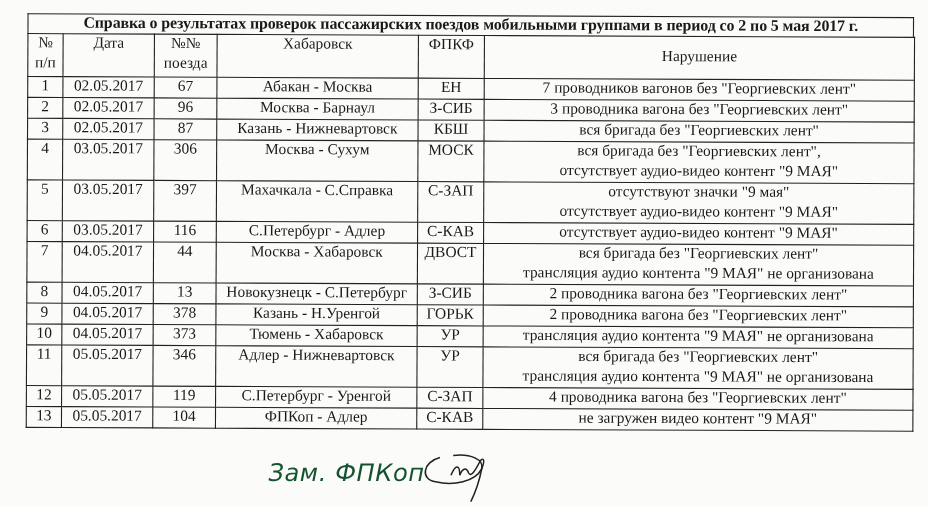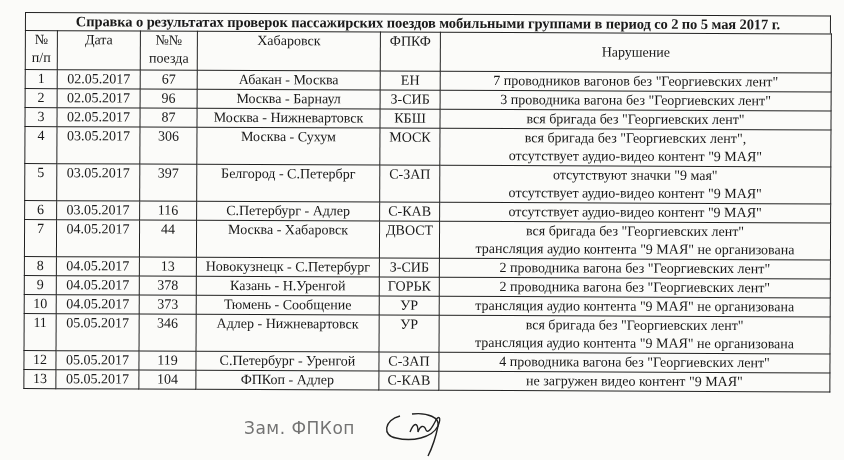--- a/index.html
+++ b/index.html
@@ -14,21 +14,21 @@
       letter-spacing:-0.1px; white-space:nowrap;
     }
     table { border-collapse:collapse; width:806px; table-layout:fixed; font-size:14px; }
     td, th { border:1.5px solid #222; padding:0 3px; vertical-align:top; text-align:center; line-height:18px; white-space:nowrap; overflow:hidden; }
     th { font-weight:normal; font-size:14px; height:38px; }
     td { height:18px; }
     tr.tall td { height:36px; }
     col.c1 { width:32px; } col.c2 { width:83px; } col.c3 { width:57px; }
     col.c4 { width:183px; } col.c5 { width:60px; } col.c6 { width:391px; }
     .sig { position:absolute; left:244px; top:408px; width:360px; height:50px; }
-    .sig-text { position:absolute; font-family:"DejaVu Sans", sans-serif; font-size:17px; color:#737373; letter-spacing:0.5px; }
+    .sig-text { position:absolute; font-family:"DejaVu Sans", sans-serif; font-style:italic; font-size:22px; color:#14532d; letter-spacing:0.5px; }
   </style>
 </head>
 <body>
 
 <div class="sheet">
   <div class="title">Справка о результатах проверок пассажирских поездов мобильными группами в период со 2 по 5 мая 2017 г.</div>
   <table>
     <colgroup>
         <col class="c1">
         <col class="c2">
@@ -65,42 +65,42 @@
           <td>Москва - Барнаул</td>
           <td>З-СИБ</td>
           <td>
             <div>3 проводника вагона без "Георгиевских лент"</div>
           </td>
         </tr>
         <tr>
           <td>3</td>
           <td>02.05.2017</td>
           <td>87</td>
-          <td>Москва - Нижневартовск</td>
+          <td>Казань - Нижневартовск</td>
           <td>КБШ</td>
           <td>
             <div>вся бригада без "Георгиевских лент"</div>
           </td>
         </tr>
         <tr class="tall">
           <td>4</td>
           <td>03.05.2017</td>
           <td>306</td>
           <td>Москва - Сухум</td>
           <td>МОСК</td>
           <td>
             <div>вся бригада без "Георгиевских лент",</div>
             <div>отсутствует аудио-видео контент "9 МАЯ"</div>
           </td>
         </tr>
         <tr class="tall">
           <td>5</td>
           <td>03.05.2017</td>
           <td>397</td>
-          <td>Белгород - С.Петербрг</td>
+          <td>Махачкала - С.Справка</td>
           <td>С-ЗАП</td>
           <td>
             <div>отсутствуют значки "9 мая"</div>
             <div>отсутствует аудио-видео контент "9 МАЯ"</div>
           </td>
         </tr>
         <tr>
           <td>6</td>
           <td>03.05.2017</td>
           <td>116</td>
@@ -138,21 +138,21 @@
           <td>Казань - Н.Уренгой</td>
           <td>ГОРЬК</td>
           <td>
             <div>2 проводника вагона без "Георгиевских лент"</div>
           </td>
         </tr>
         <tr>
           <td>10</td>
           <td>04.05.2017</td>
           <td>373</td>
-          <td>Тюмень - Сообщение</td>
+          <td>Тюмень - Хабаровск</td>
           <td>УР</td>
           <td>
             <div>трансляция аудио контента "9 МАЯ" не организована</div>
           </td>
         </tr>
         <tr class="tall">
           <td>11</td>
           <td>05.05.2017</td>
           <td>346</td>
           <td>Адлер - Нижневартовск</td>

